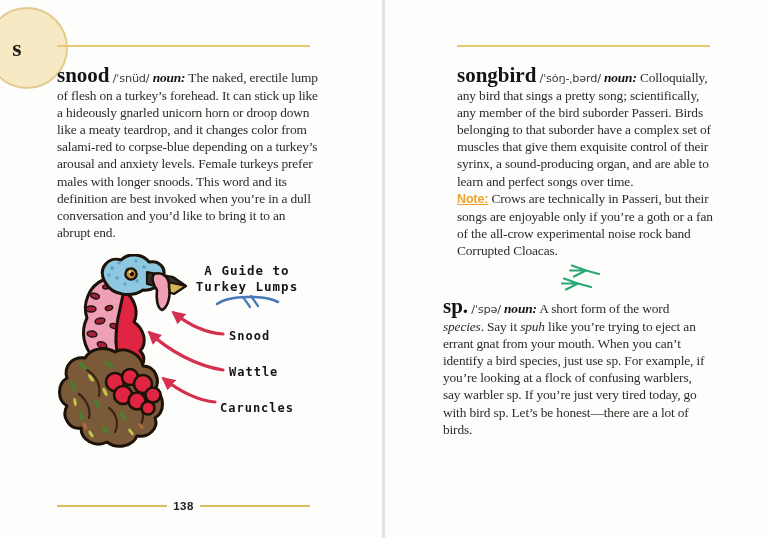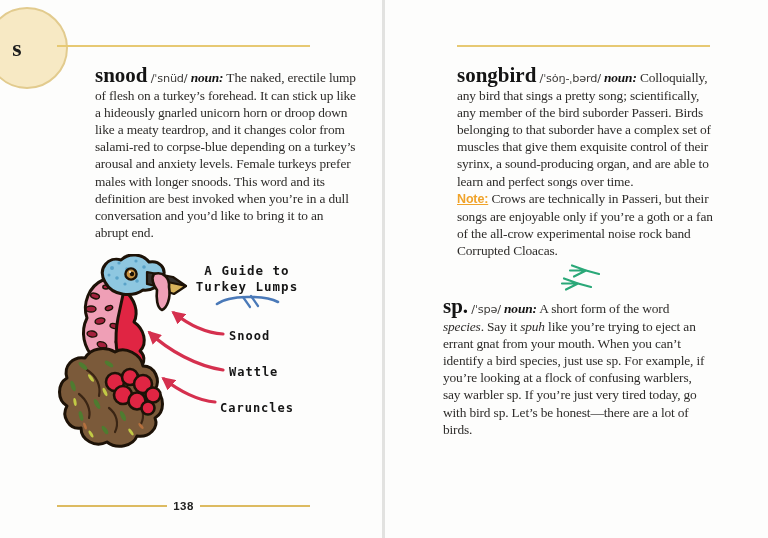--- a/index.html
+++ b/index.html
@@ -20,21 +20,21 @@
     display:flex; align-items:center; justify-content:center;
     font-family:"Liberation Serif", serif; font-weight:bold; font-size:24px; color:#1d1d1d;
   }
   .tab.tab-left  { left:-14px; top:7px; padding-right:20px; }
 
   .rule { position:absolute; height:2px; background:#e7c973; }
   .rule.l { left:57px; top:45px; width:253px; }
   .rule.r { left:72px; top:45px; width:253px; }
 
   .entry { position:absolute; width:262px; font-size:13.4px; line-height:17.1px; letter-spacing:-0.15px; color:#2e2c2a; }
-  .entry.snood    { left:57px; top:67px;margin-left:38px; }
+  .entry.snood    { left:57px; top:67px; }
   .entry.songbird { left:72px; top:67px; }
   .entry.sp       { left:58px; top:298px; }
 
   .headword { font-weight:bold; font-size:21px; line-height:17.1px; color:#141414; letter-spacing:0; }
   .pron { font-family:"DejaVu Sans", sans-serif; font-size:11.3px; color:#3d3b39; letter-spacing:-0.2px; }
   .pos { font-weight:bold; font-style:italic; color:#141414; }
   .note-label { font-family:"Liberation Sans", sans-serif; font-weight:bold; font-size:12.5px; color:#f0a32a;text-decoration:underline; }
 
   
   .figure-svg { position:absolute; left:57px; top:254px; width:250px; height:200px; }

